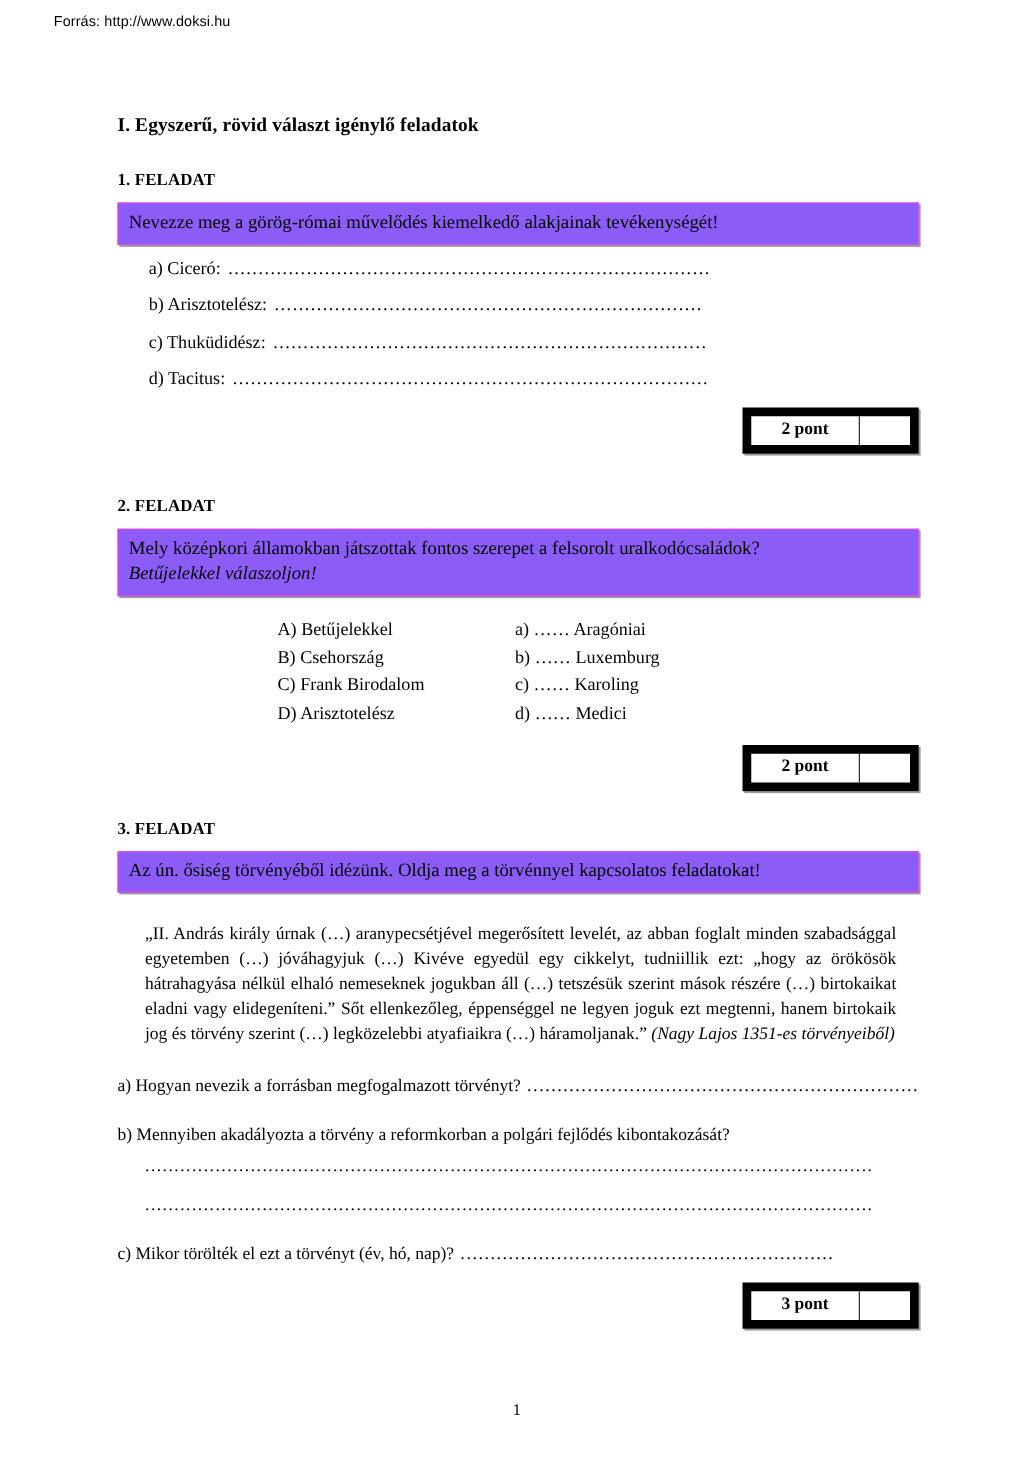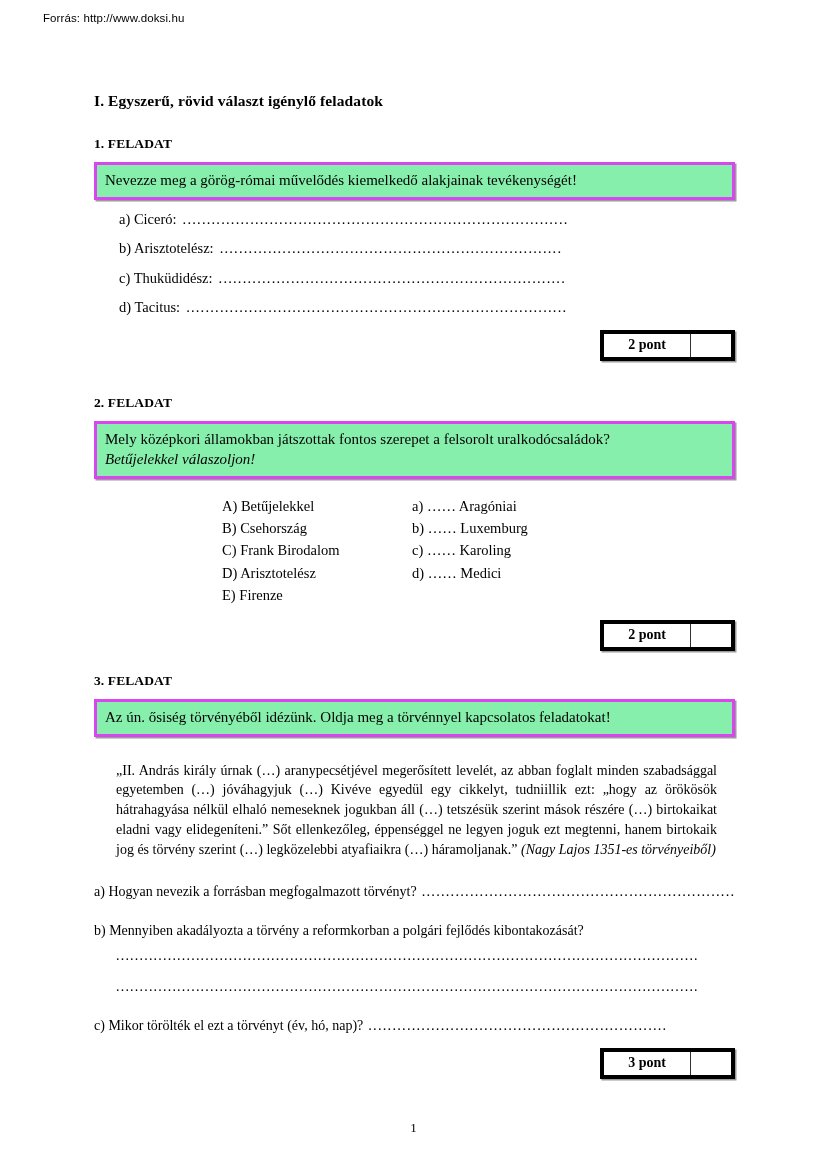--- a/index.html
+++ b/index.html
@@ -59,26 +59,26 @@
 
   h3.task-title {
     font-size: 13.5px;
     font-weight: bold;
     margin: 0 0 10px 0;
     letter-spacing: 0.1px;
   }
 
   
   .prompt-box {
-    border: 3px solid #d946ef;
+    border: 1px solid #d946ef;
     box-shadow: 1.5px 1.5px 0 0 #9a9a9a;
     padding: 5px 8px 6px 8px;
     font-size: 15px;
     line-height: 1.38;
-    background: #86efac;
+    background: #8b5cf6;
     box-sizing: border-box;
   }
   .prompt-box .line-italic {
     font-style: italic;
   }
 
   
   .fill-list {
     margin: 12px 0 0 0;
     padding: 0;
@@ -106,21 +106,21 @@
   }
 
   
   .points-row {
     display: flex;
     justify-content: flex-end;
     margin-top: 14px;
   }
   .points-box {
     display: flex;
-    border: 4px solid #000000;
+    border: 7px solid #000000;
     box-shadow: 1.5px 1.5px 0 0 #9a9a9a;
     background: #fff;
   }
   .points-label {
     font-size: 14px;
     font-weight: bold;
     padding: 3px 12px 4px 12px;
     border-right: 1px solid #333;
     text-align: center;
     min-width: 62px;
@@ -242,21 +242,20 @@
       <div>Mely középkori államokban játszottak fontos szerepet a felsorolt uralkodócsaládok?</div>
       <div class="line-italic">Betűjelekkel válaszoljon!</div>
     </div>
 
     <div class="match-block">
       <div class="match-col left">
         <div class="match-row">A) Betűjelekkel</div>
         <div class="match-row">B) Csehország</div>
         <div class="match-row">C) Frank Birodalom</div>
         <div class="match-row">D) Arisztotelész</div>
-        <div class="match-row">E) Firenze</div>
       </div>
       <div class="match-col right">
         <div class="match-row">a) …… Aragóniai</div>
         <div class="match-row">b) …… Luxemburg</div>
         <div class="match-row">c) …… Karoling</div>
         <div class="match-row">d) …… Medici</div>
       </div>
     </div>
 
     <div class="points-row">

